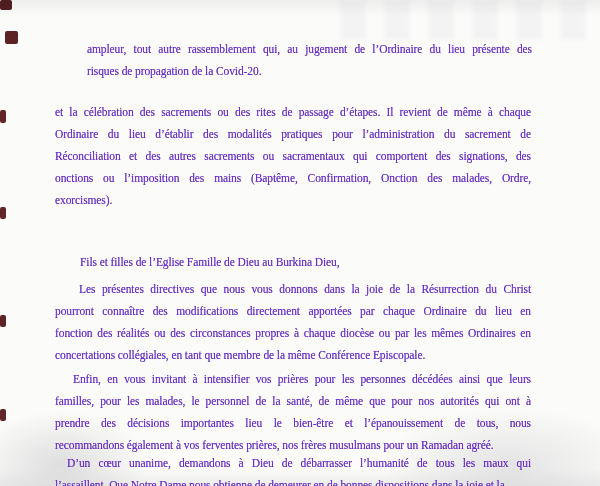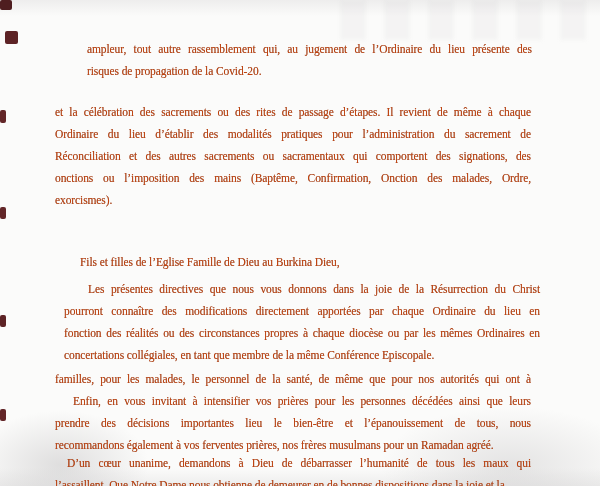--- a/index.html
+++ b/index.html
@@ -1,20 +1,20 @@
 <!DOCTYPE html>
 <html lang="fr"><head>
 <meta charset="utf-8">
 <style>
   html,body{margin:0;padding:0;background:#fff;}
   .page{
     position:relative;width:600px;height:486px;overflow:hidden;
     background:#fbfbfa;
     font-family:"Liberation Serif","DejaVu Serif",serif;
-    color:#c2410c;
+    color:#6d28d9;
   }
   
   .shade{position:absolute;pointer-events:none;}
   .shade-top{left:0;top:0;width:600px;height:16px;
     background:linear-gradient(to bottom,rgba(190,188,190,0.22),rgba(190,188,190,0));}
   .shade-topright{right:0;top:0;width:260px;height:40px;
     background:repeating-linear-gradient(90deg,rgba(185,183,186,0.10) 0 26px,rgba(255,255,255,0) 26px 44px);
     filter:blur(2px);}
   .shade-bl{left:-30px;bottom:-34px;width:180px;height:110px;border-radius:50%;
     background:radial-gradient(ellipse at center,rgba(170,168,170,0.35),rgba(170,168,170,0) 70%);}
@@ -31,21 +31,21 @@
     position:absolute;
     font-size:11.5px;line-height:22px;letter-spacing:-0.1px;
     text-shadow:0 0 0.6px rgba(62,62,66,0.55);
   }
   .ln{text-align:justify;text-align-last:justify;}
   .ln.last{text-align-last:left;}
   .ln.partial{white-space:nowrap;overflow:hidden;text-align-last:left;}
   .p1{left:87px;top:38px;width:445px;}
   .p2{left:55px;top:101px;width:476px;--ind:28px;}
   .p3{left:55px;top:251px;width:476px;--ind:25px;}
-  .p4{left:55px;top:278px;width:476px;margin-left:9px;--ind:24px;}
+  .p4{left:55px;top:278px;width:476px;--ind:24px;}
   .p5{left:55px;top:368px;width:476px;--ind:18px;}
   .p6{left:55px;top:452px;width:476px;--ind:12px;}
   .ln.first{text-indent:var(--ind,0);}
 </style>
 </head>
 <body>
 
 <div class="page">
   <div class="shade shade-top"></div>
   <div class="shade shade-topright"></div>
@@ -76,22 +76,22 @@
   <div class="para p3">
       <div class="ln first last">Fils et filles de l’Eglise Famille de Dieu au Burkina Dieu,</div>
     </div>
   <div class="para p4">
       <div class="ln first">Les présentes directives que nous vous donnons dans la joie de la Résurrection du Christ</div>
       <div class="ln">pourront connaître des modifications directement apportées par chaque Ordinaire du lieu en</div>
       <div class="ln">fonction des réalités ou des circonstances propres à chaque diocèse ou par les mêmes Ordinaires en</div>
       <div class="ln last">concertations collégiales, en tant que membre de la même Conférence Episcopale.</div>
     </div>
   <div class="para p5">
+      <div class="ln first">Enfin, en vous invitant à intensifier vos prières pour les personnes décédées ainsi que leurs</div>
       <div class="ln">familles, pour les malades, le personnel de la santé, de même que pour nos autorités qui ont à</div>
-      <div class="ln first">Enfin, en vous invitant à intensifier vos prières pour les personnes décédées ainsi que leurs</div>
       <div class="ln">prendre des décisions importantes lieu le bien-être et l’épanouissement de tous, nous</div>
       <div class="ln last">recommandons également à vos ferventes prières, nos frères musulmans pour un Ramadan agréé.</div>
     </div>
   <div class="para p6">
       <div class="ln first">D’un cœur unanime, demandons à Dieu de débarrasser l’humanité de tous les maux qui</div>
       <div class="ln partial">l’assaillent. Que Notre Dame nous obtienne de demeurer en de bonnes dispositions dans la joie et la</div>
     </div>
 </div>
 
 </body></html>

